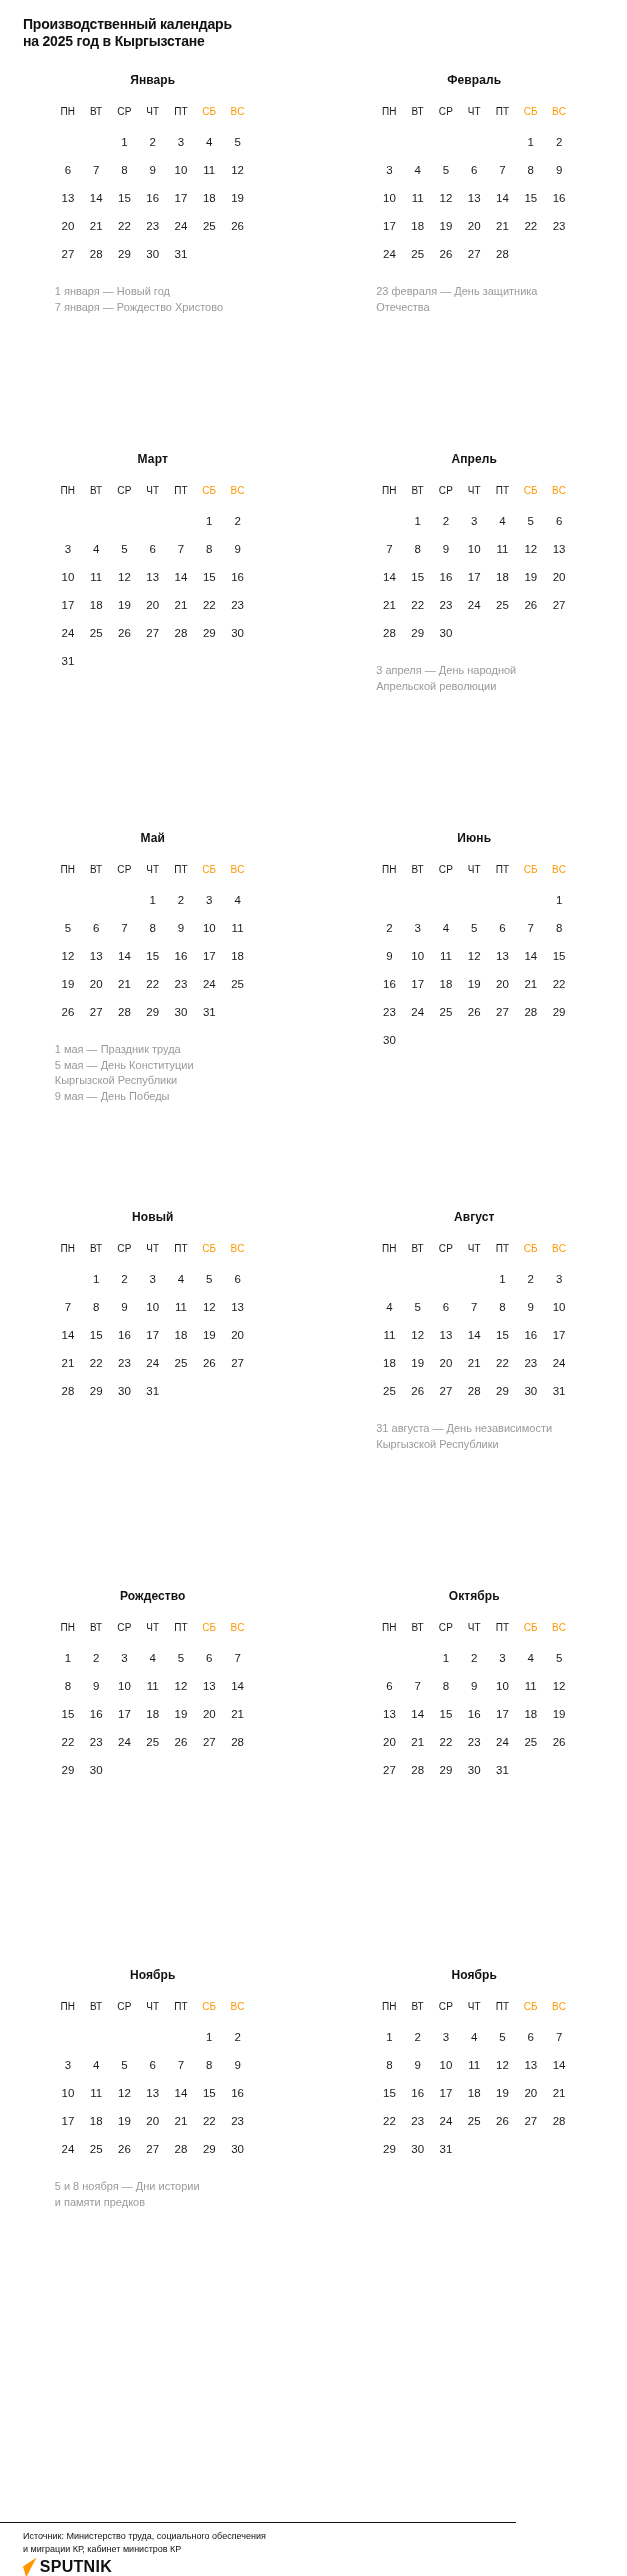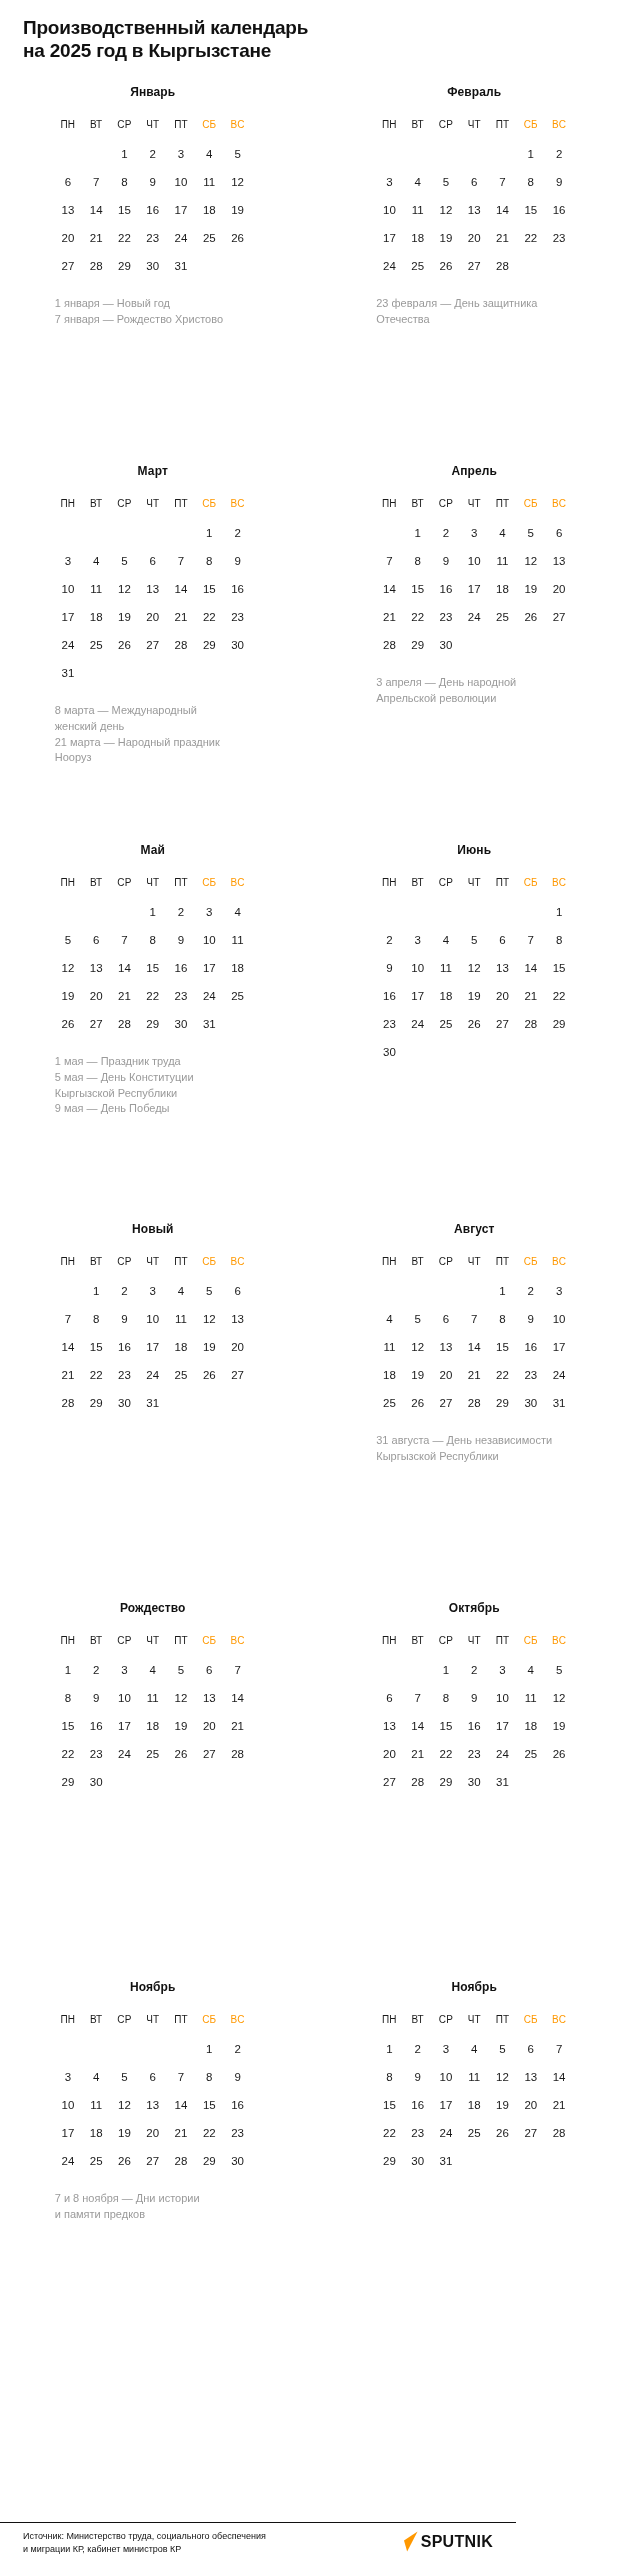--- a/index.html
+++ b/index.html
@@ -10,21 +10,21 @@
     color: #000000;
     -webkit-font-smoothing: antialiased;
   }
   body { width: 627px; min-height: 2576px; position: relative; }
 
   
   .header {
     padding: 15.7px 23px 0 23px;
   }
   .header h1 {
-    font-size: 19px;
+    font-size: 14px;
     line-height: 1.22;
     font-weight: 700;
     letter-spacing: -0.2px;
     color: #111111;
     white-space: pre-line;
   }
 
   
   .months-grid {
     margin-top: 23px;
@@ -102,20 +102,21 @@
     position: absolute;
     left: 0;
     bottom: 0;
     width: 516px;
     height: 54px;
     border-top: 1px solid #111111;
     display: flex;
     align-items: flex-start;
     justify-content: space-between;
     padding: 7.3px 23px 0 23px;
+    flex-direction: column;
   }
   .footer .source {
     font-size: 9px;
     line-height: 1.42;
     color: #111111;
     white-space: pre-line;
     max-width: 460px;
   }
   .logo {
     display: flex;
@@ -369,26 +370,20 @@
             <td class="work">31</td>
             <td class="blank"></td>
             <td class="blank"></td>
             <td class="blank"></td>
             <td class="blank"></td>
             <td class="blank"></td>
             <td class="blank"></td>
           </tr>
         </tbody>
       </table>
-      <div class="notes">
-        <div class="note-line">8 марта — Международный
-женский день
-21 марта — Народный праздник
-Нооруз</div>
-      </div>
     </div>
     <div class="month-cell">
       <div class="month-title">Апрель</div>
       <table class="cal">
         <thead>
           <tr>
             <th>ПН</th>
             <th>ВТ</th>
             <th>СР</th>
             <th>ЧТ</th>
@@ -975,21 +970,21 @@
             <td class="work">25</td>
             <td class="work">26</td>
             <td class="work">27</td>
             <td class="work">28</td>
             <td class="off">29</td>
             <td class="off">30</td>
           </tr>
         </tbody>
       </table>
       <div class="notes">
-        <div class="note-line">7 и 8 ноября — Дни истории
+        <div class="note-line">5 и 8 ноября — Дни истории
 и памяти предков</div>
       </div>
     </div>
     <div class="month-cell">
       <div class="month-title">Ноябрь</div>
       <table class="cal">
         <thead>
           <tr>
             <th>ПН</th>
             <th>ВТ</th>

